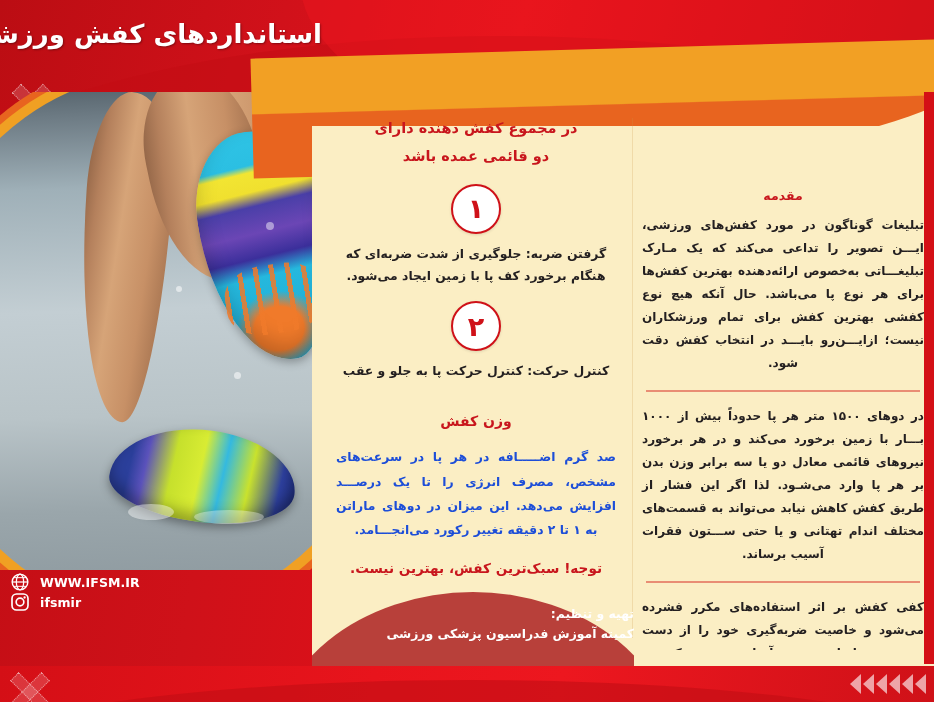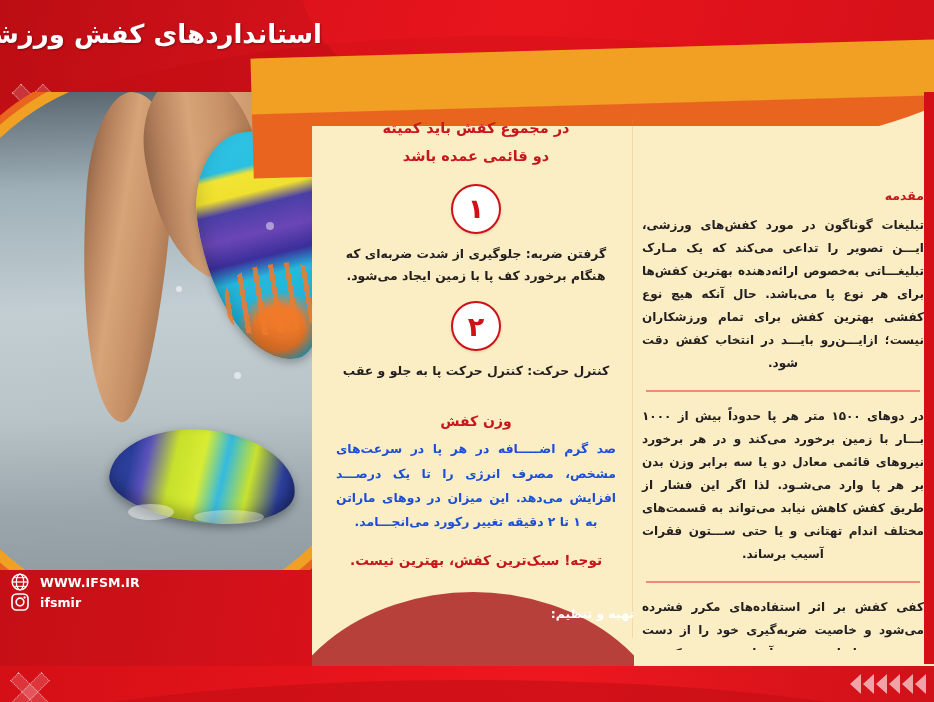--- a/index.html
+++ b/index.html
@@ -163,39 +163,39 @@
     color: #cf1118; font-size: 27px; font-weight: bold; line-height: 1;
     box-shadow: 0 1px 3px rgba(0,0,0,.12);
   }
   .mid-body {
     color: #231f20; font-size: 12.4px; font-weight: bold;
     line-height: 1.85; direction: rtl; text-align: center;
     padding: 0 6px;
   }
   .mid-sub-title {
     color: #c8161d; font-size: 14px; font-weight: bold;
-    margin-top: 30px; margin-bottom: 8px; direction: rtl;
+    margin-top: 30px; margin-bottom: 16px; direction: rtl;
   }
   .mid-body-just {
     color: #1d4ed8; font-size: 12.4px; font-weight: bold;
     line-height: 1.95; direction: rtl; text-align: justify;
     text-align-last: center; padding: 0 10px;
   }
   .mid-note {
     color: #c8161d; font-size: 13.6px; font-weight: bold;
     margin-top: 18px; direction: rtl;
   }
   
   #right-col {
     position: absolute; left: 330px; top: 96px; width: 282px;
     direction: rtl;
   }
   .right-heading {
     color: #c8161d; font-size: 12.5px; font-weight: bold;
-    margin-bottom: 11px;
+    text-align: center; margin-bottom: 11px;
   }
   .right-body {
     color: #231f20; font-size: 12px; font-weight: bold;
     line-height: 1.92; text-align: justify; text-align-last: center;
   }
   .hr-salmon {
     height: 1.6px; background: #e98d74; margin: 15px 4px 13px 4px; border: 0;
   }
   #chevrons {
     margin-top: 17px; display: flex; justify-content: center; gap: 2px;
@@ -309,21 +309,21 @@
 
 
   </div>
 
   <div id="card">
     <div id="card-top-arc"></div>
     <div id="card-mask"></div>
     <div id="col-divider"></div>
 
     <div id="mid-col">
-      <div class="mid-heading">در مجموع کفش باید کمیته</div>
+      <div class="mid-heading">در مجموع کفش دهنده دارای</div>
       <div class="mid-heading">دو قائمی عمده باشد</div>
 
       <div class="num-circle">۱</div>
       <div class="mid-body">گرفتن ضربه: جلوگیری از شدت ضربه‌ای که هنگام برخورد کف پا با زمین ایجاد می‌شود.</div>
 
       <div class="num-circle">۲</div>
       <div class="mid-body">کنترل حرکت: کنترل حرکت پا به جلو و عقب</div>
 
       <div class="mid-sub-title">وزن کفش</div>
       <div class="mid-body-just">صد گرم اضـــــافه در هر پا در سرعت‌های مشخص، مصرف انرژی را تا یک درصـــد افزایش می‌دهد. این میزان در دوهای ماراتن به ۱ تا ۲ دقیقه تغییر رکورد می‌انجـــامد.</div>
@@ -352,20 +352,21 @@
     </div>
   </div>
 
   <div id="card-bottom-strip"></div>
   <div id="right-sliver"></div>
 
   <div id="arc-footer">
     <div id="arc-shape"></div>
     <div id="arc-text">
       <div>تهیه و تنظیم:</div>
+      <div>کمیته آموزش فدراسیون پزشکی ورزشی</div>
     </div>
   </div>
 
   <div id="bottom-bar">
     <div class="arc"></div>
     <div id="bottom-chevrons">
       <span class="bchev"></span>
       <span class="bchev"></span>
       <span class="bchev"></span>
       <span class="bchev"></span>

